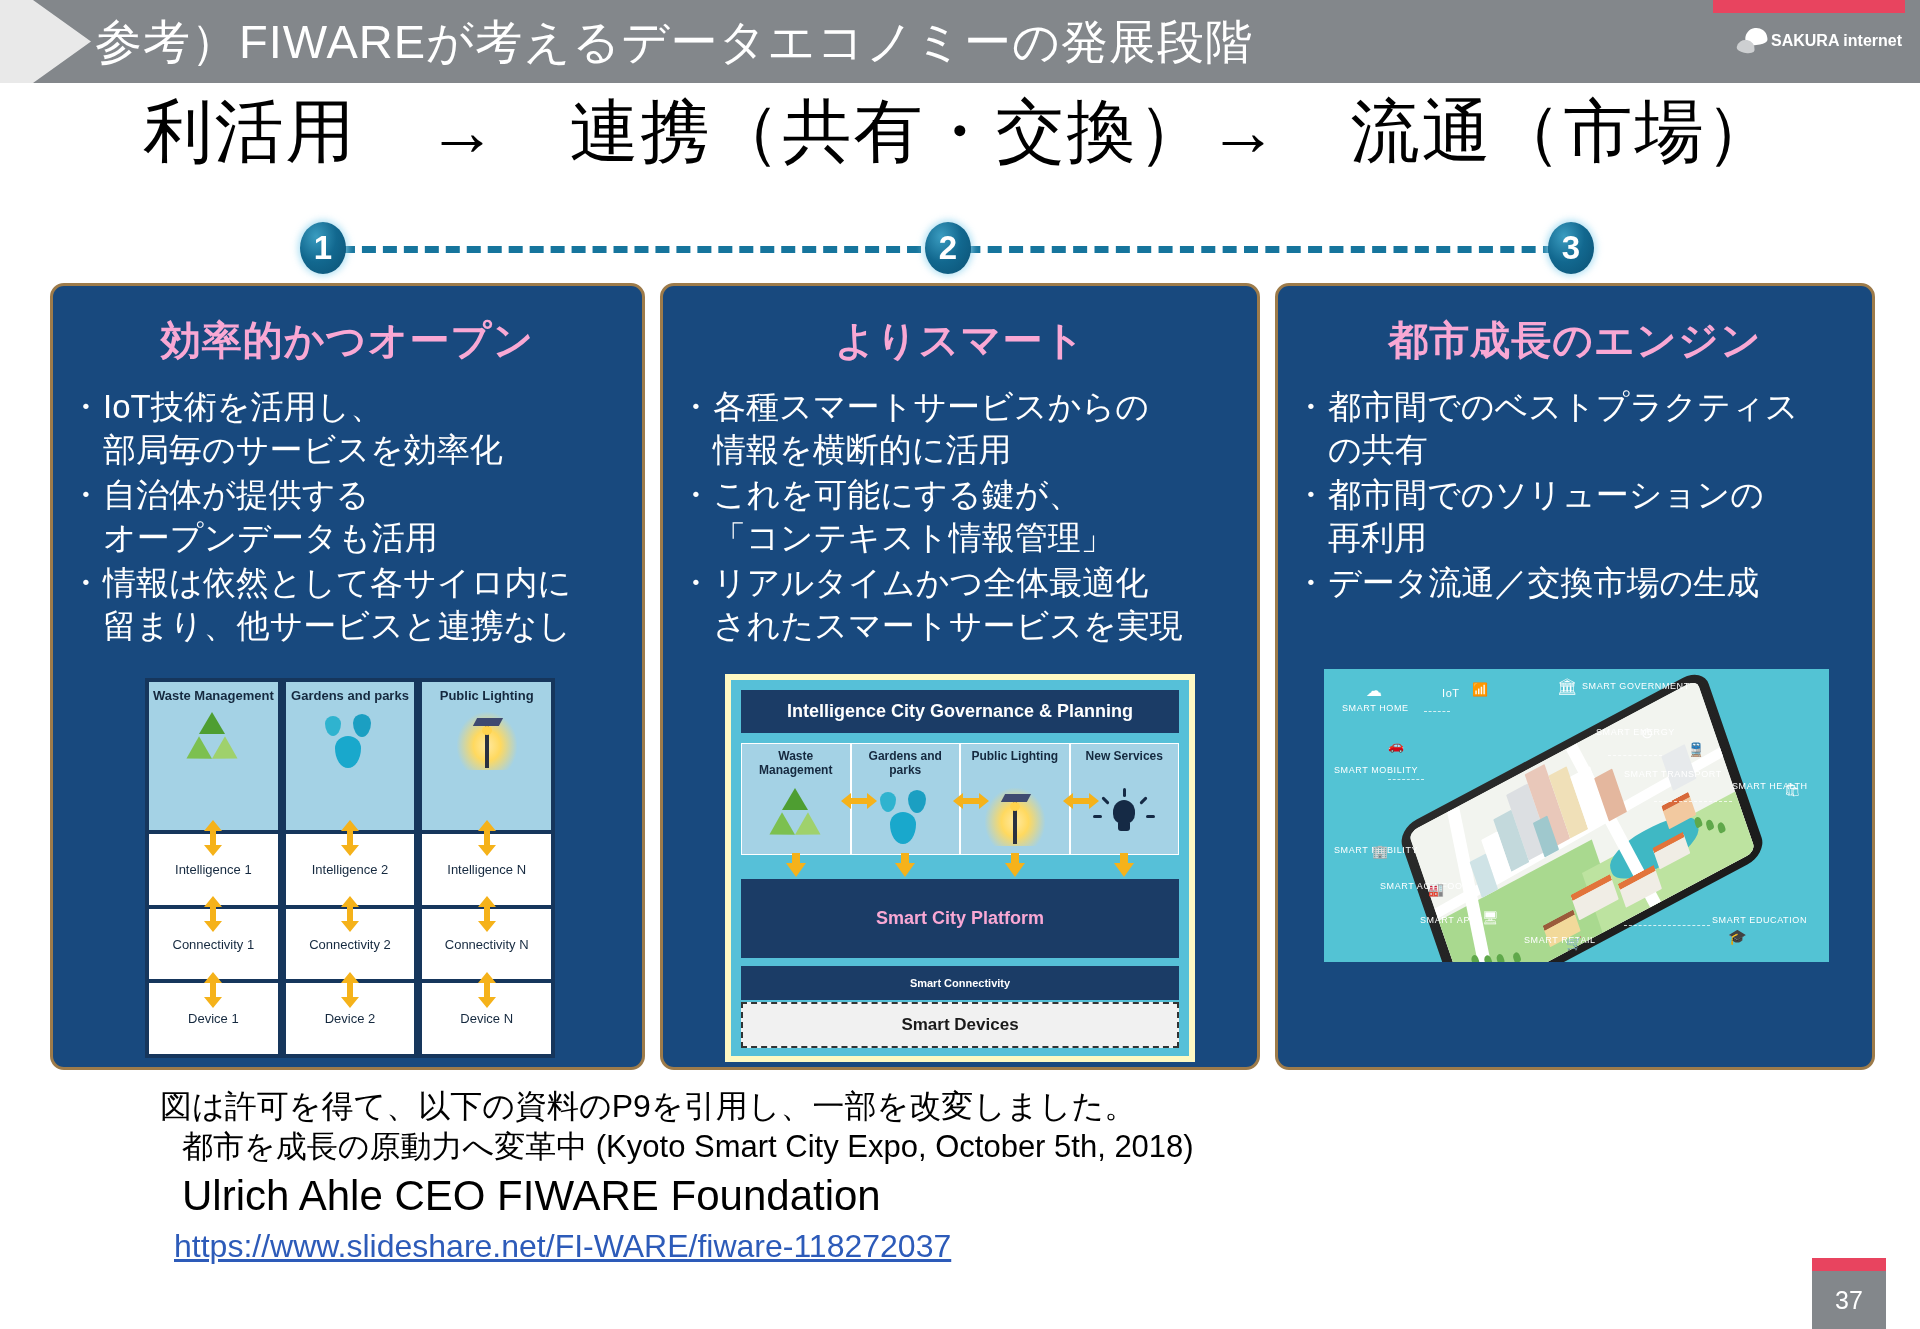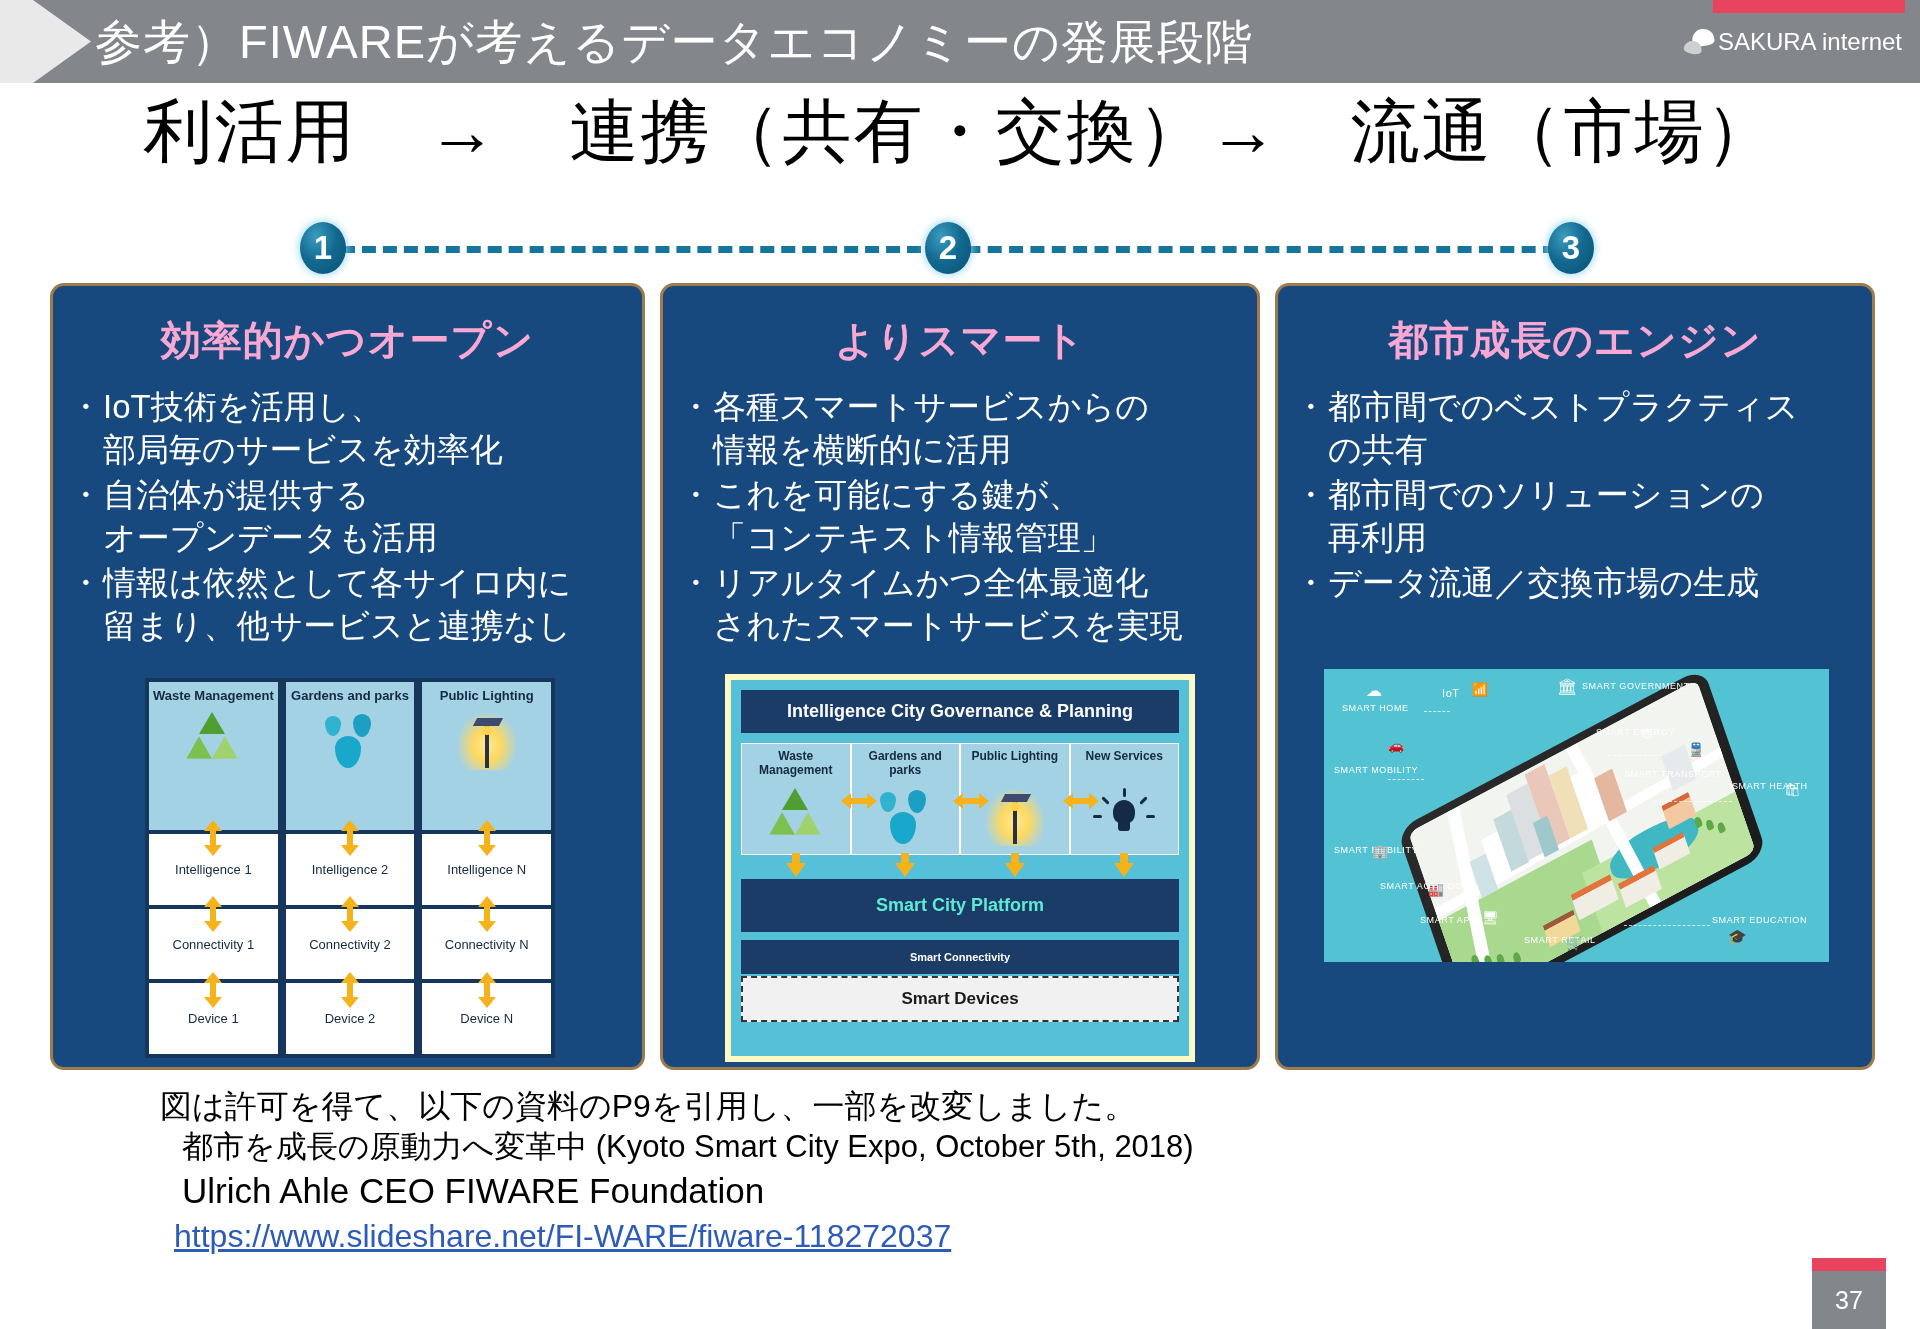--- a/index.html
+++ b/index.html
@@ -45,21 +45,21 @@
     border-radius:60% 60% 45% 45% / 75% 75% 30% 30%;
     transform:rotate(-8deg);
   }
   .logo-mark .petal-b{
     position:absolute;left:0px;top:12px;width:18px;height:13px;
     background:#cdcfd1;
     border-radius:55% 55% 50% 50% / 70% 70% 35% 35%;
     transform:rotate(10deg);
   }
   .logo-text{
-    color:#ffffff;font-size:24px;font-weight:normal;white-space:nowrap;
+    color:#ffffff;font-size:16px;font-weight:bold;white-space:nowrap;
   }
   
   .headline{
     position:absolute;left:0;top:86px;width:1920px;
     text-align:center;
     font-size:69px;
     color:#000000;
     white-space:nowrap;
     letter-spacing:2px;
   }
@@ -213,22 +213,22 @@
   .svc .t{font-size:12px;font-weight:bold;color:#15293f;text-align:center;line-height:1.15;min-height:30px;}
   .harrow{
     position:absolute;top:52%;transform:translateY(-50%);
     width:36px;height:18px;z-index:4;
   }
   .down-row{
     display:flex;height:24px;position:relative;margin-top:-2px;
   }
   .down-row .dn{flex:1;display:flex;justify-content:center;}
   .plat-bar{
-    background:#1b3c66;color:#5eead4;font-size:18px;font-weight:bold;
-    text-align:center;padding:16px 0;margin-top:2px;
+    background:#1b3c66;color:#f9a8d4;font-size:18px;font-weight:bold;
+    text-align:center;padding:29px 0;margin-top:2px;
   }
   .conn-bar{
     background:#1b3c66;color:#ffffff;font-size:11px;font-weight:bold;
     text-align:center;padding:11px 0;margin-top:8px;
   }
   .dev-bar{
     background:#f1f1f1;color:#1a1a1a;font-size:17px;font-weight:bold;
     text-align:center;padding:11px 0;margin-top:2px;
     border:2px dashed #333333;
   }
@@ -259,21 +259,21 @@
   .bld{position:absolute;border-radius:1px;}
   .tree{position:absolute;width:7px;height:13px;background:#5fa84a;border-radius:50% 50% 30% 30%;}
   .dashline{position:absolute;border-top:1px dashed rgba(255,255,255,0.75);}
   
   .footnote{
     position:absolute;left:160px;top:1085px;width:1400px;
     color:#000000;
   }
   .fn1{font-size:32px;line-height:1.32;}
   .fn2{font-size:31px;line-height:1.32;padding-left:22px;}
-  .fn3{font-size:35px;line-height:1.32;padding-left:22px;}
+  .fn3{font-size:42px;line-height:1.32;padding-left:22px;}
   .fn4{
     font-size:32px;line-height:1.38;padding-left:14px;
     color:#2d5bb9;text-decoration:underline;
   }
   
   .pagenum{
     position:absolute;left:1812px;top:1258px;width:74px;height:81px;
     background:#83878b;
   }
   .pagenum .pink{position:absolute;left:0;top:0;width:74px;height:13px;background:#e8445f;}

